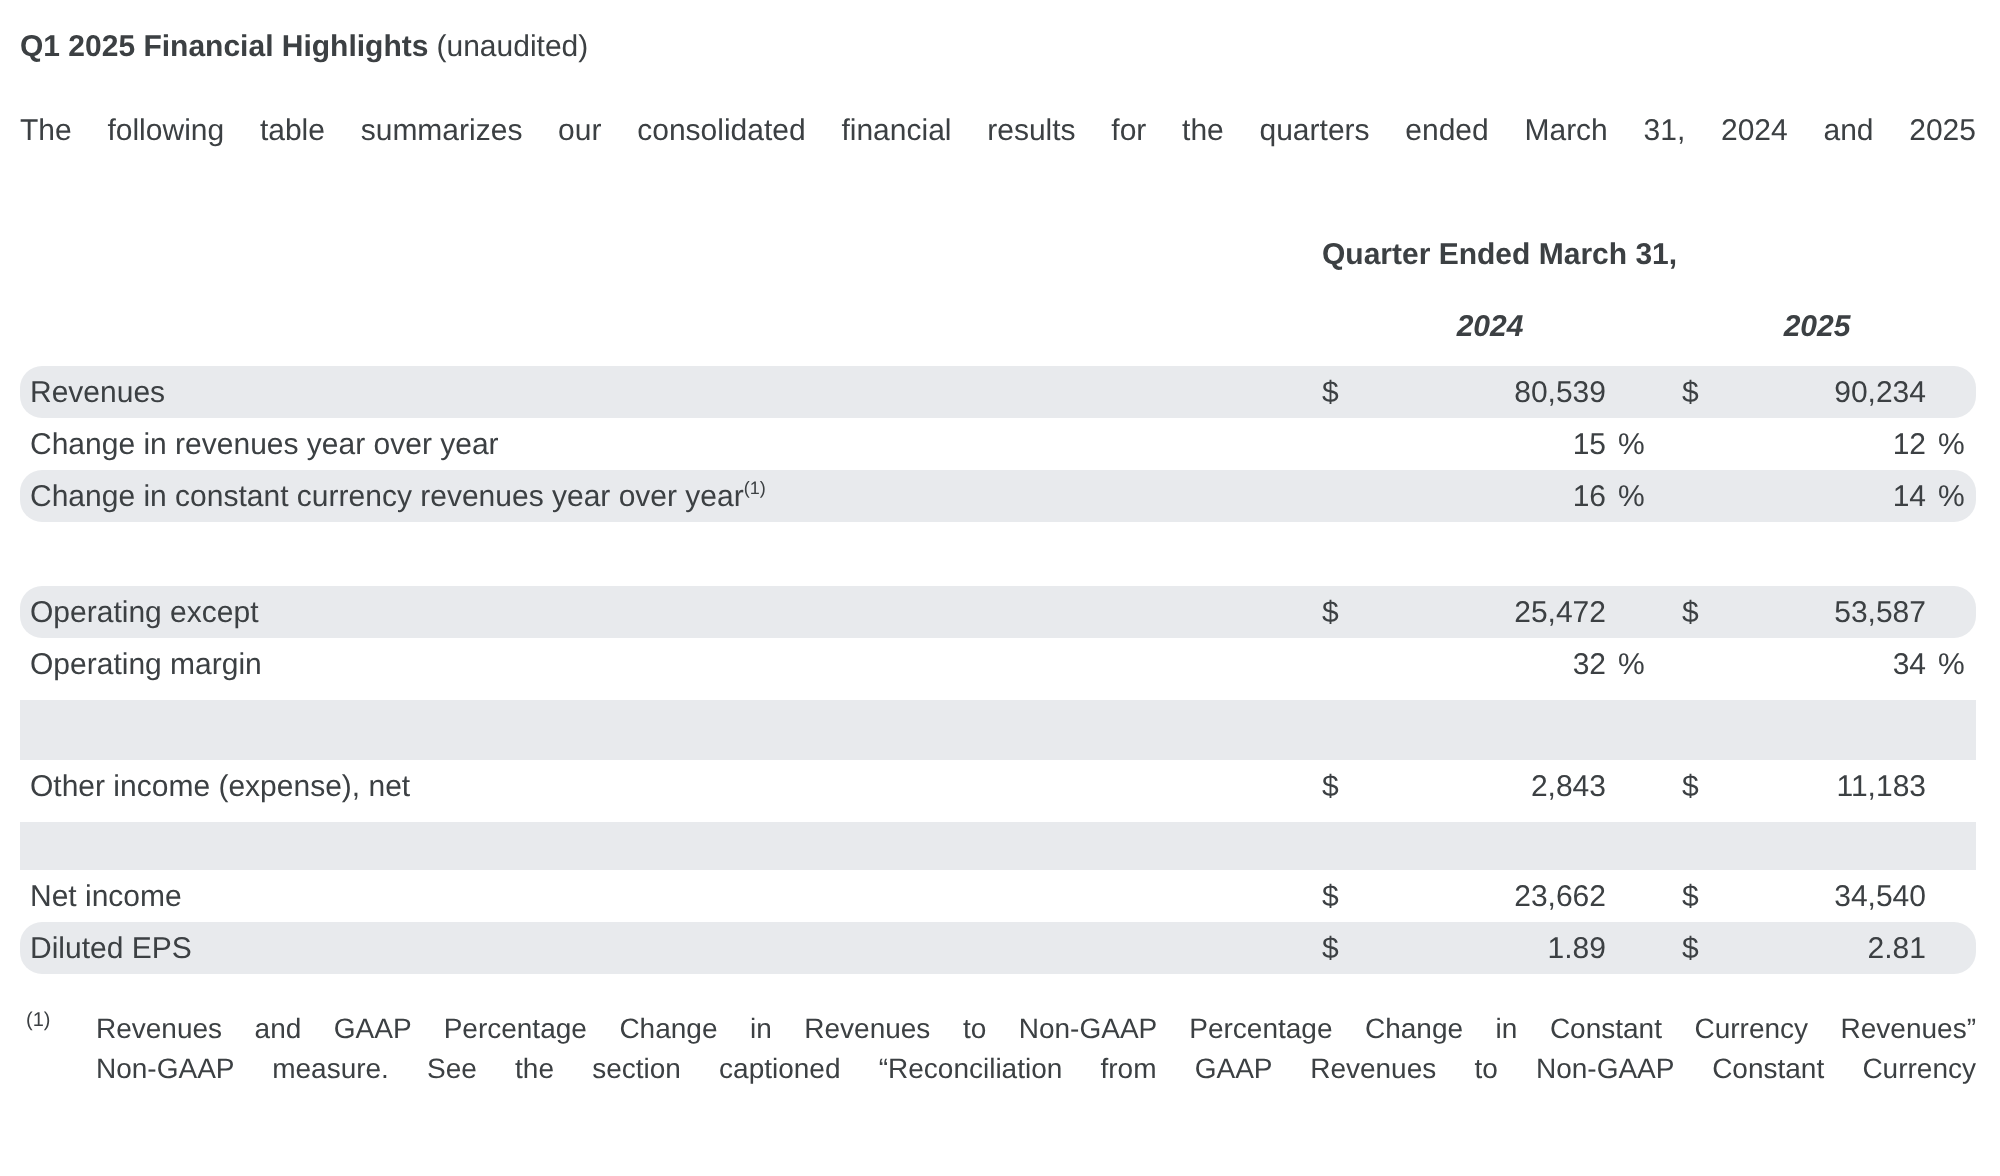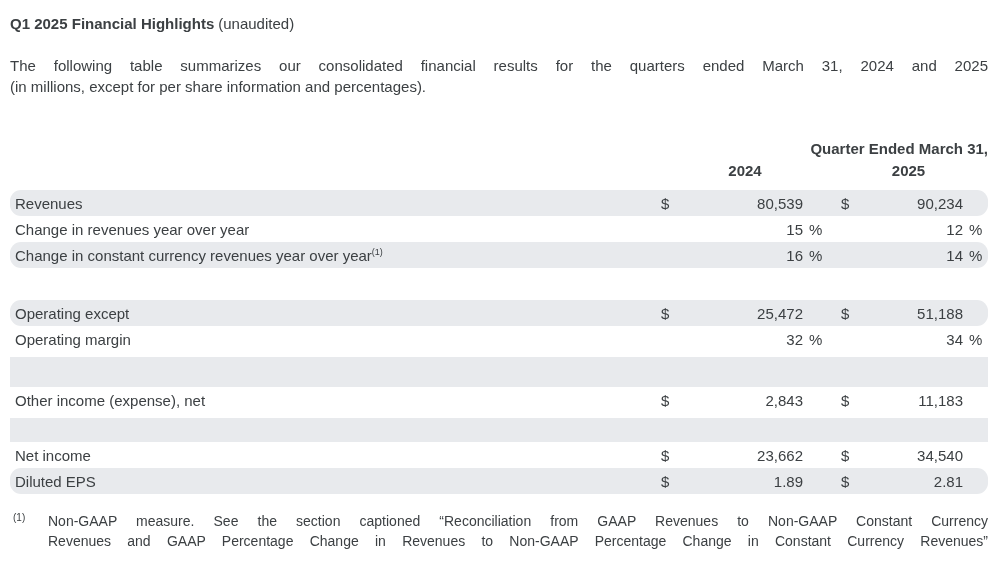--- a/index.html
+++ b/index.html
@@ -19,34 +19,34 @@
   .title-normal { margin-left: 4px; }
 
   
   .intro { margin-top: 21px; font-size: 15px; line-height: 21px; }
   .jline { text-align: justify; text-align-last: justify; }
 
   
   .fin-table { margin-top: 41px; }
   .trow { display: flex; align-items: center; }
   .qhead { font-weight: bold; font-size: 15px; height: 21px; }
-  .yhead { font-weight: bold; font-size: 15px; height: 21px; margin-top: 1px; }
+  .yhead { font-weight: bold; font-size: 15px; height: 21px; margin-top: 15px; font-style: italic; }
   .rows-block { margin-top: 9px; }
   .drow { height: 26px; font-size: 15px; border-radius: 11px; }
   .shade { background: #e8eaed; }
 
   .c-label { flex: 1; padding-left: 5px; white-space: nowrap; }
   .c-cur1 { width: 20px; }
   .c-val1 { width: 122px; text-align: right; }
   .c-unit1 { width: 26px; padding-left: 6px; }
   .c-cur2 { width: 20px; margin-left: 12px; }
   .c-val2 { width: 102px; text-align: right; }
   .c-unit2 { width: 25px; padding-left: 6px; }
 
-  .qgroup { width: 327px; text-align: right; }
+  .qgroup { width: 327px; text-align: left; }
   .yg1 { width: 168px; text-align: center; }
   .yg2 { width: 159px; text-align: center; }
 
   .spacer1 { height: 32px; }
   .spacer2 { height: 30px; margin-top: 5px; }
   .spacer3 { height: 24px; margin-top: 5px; }
 
   sup.fn-ref { font-size: 9px; line-height: 0; vertical-align: super; }
 
   
@@ -60,21 +60,20 @@
 <body>
 
 <div class="page">
 
   <div class="title">
     <span class="title-bold">Q1 2025 Financial Highlights</span><span class="title-normal">(unaudited)</span>
   </div>
 
   <div class="intro">
     <div class="jline">The following table summarizes our consolidated financial results for the quarters ended March 31, 2024 and 2025</div>
-    <div>(in millions, except for per share information and percentages).</div>
   </div>
 
   <div class="fin-table">
 
     <div class="trow qhead">
       <span class="c-label"></span>
       <span class="qgroup">Quarter Ended March 31,</span>
     </div>
 
     <div class="trow yhead">
@@ -116,21 +115,21 @@
       </div>
 
       <div class="spacer1"></div>
 
       <div class="trow drow shade">
         <span class="c-label"><span>Operating except</span><sup class="fn-ref"></sup></span>
         <span class="c-cur1">$</span>
         <span class="c-val1">25,472</span>
         <span class="c-unit1"></span>
         <span class="c-cur2">$</span>
-        <span class="c-val2">51,188</span>
+        <span class="c-val2">53,587</span>
         <span class="c-unit2"></span>
       </div>
 
       <div class="trow drow">
         <span class="c-label"><span>Operating margin</span><sup class="fn-ref"></sup></span>
         <span class="c-cur1"></span>
         <span class="c-val1">32</span>
         <span class="c-unit1">%</span>
         <span class="c-cur2"></span>
         <span class="c-val2">34</span>
@@ -170,18 +169,18 @@
         <span class="c-val2">2.81</span>
         <span class="c-unit2"></span>
       </div>
 
     </div>
   </div>
 
   <div class="footnote">
     <div class="fn-marker">(1)</div>
     <div class="fn-text">
+      <div class="fn-line">Revenues and GAAP Percentage Change in Revenues to Non-GAAP Percentage Change in Constant Currency Revenues”</div>
       <div class="fn-line">Non-GAAP measure. See the section captioned “Reconciliation from GAAP Revenues to Non-GAAP Constant Currency</div>
-      <div class="fn-line">Revenues and GAAP Percentage Change in Revenues to Non-GAAP Percentage Change in Constant Currency Revenues”</div>
     </div>
   </div>
 
 </div>
 
 </body></html>

